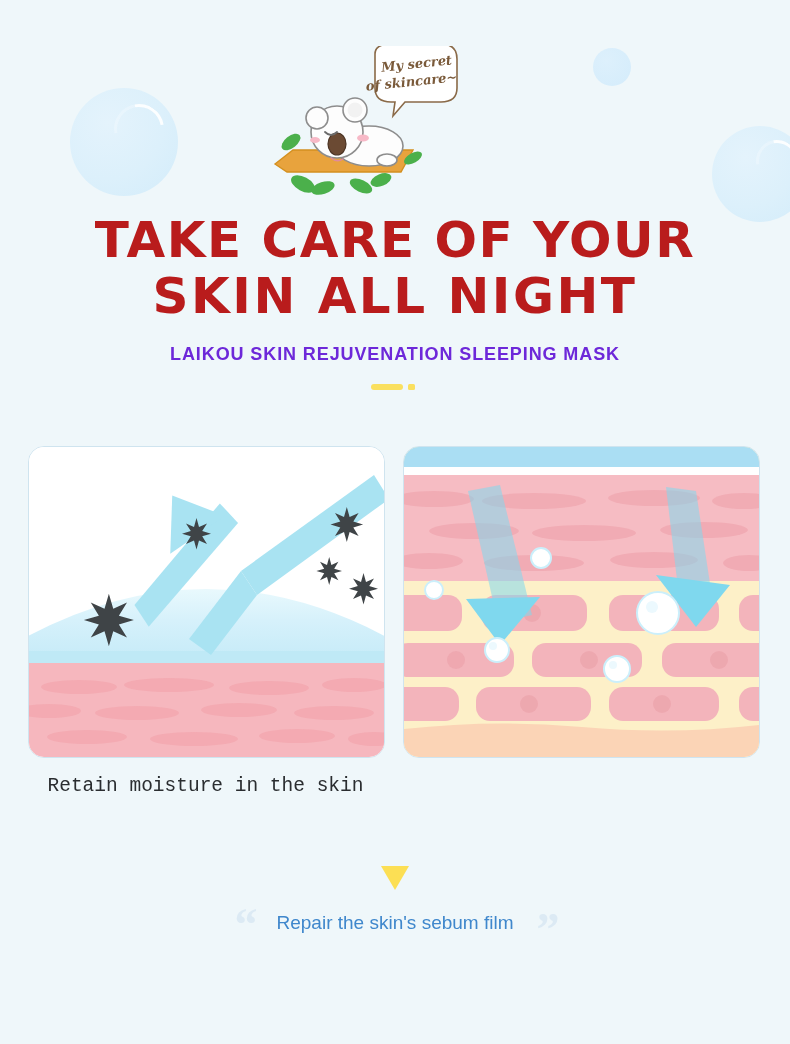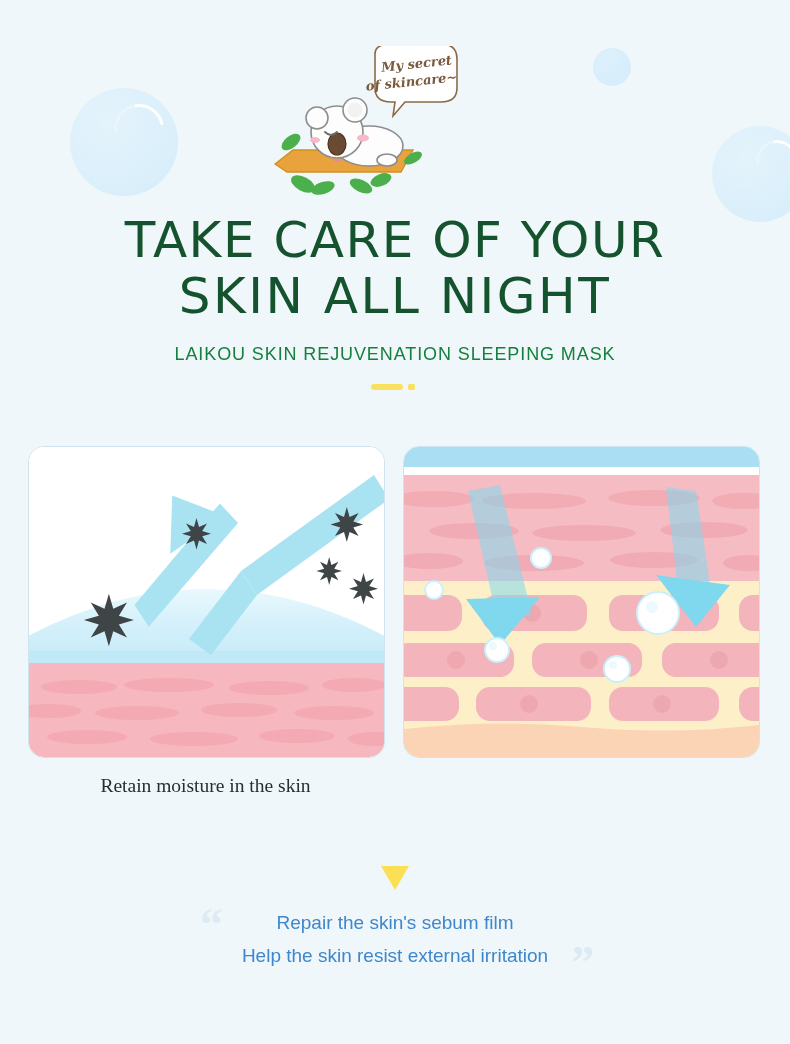--- a/index.html
+++ b/index.html
@@ -47,37 +47,37 @@
 
   
   .title-block {
     position: absolute;
     left: 0; right: 0;
     top: 212px;
     text-align: center;
   }
   .main-title {
     font-family: "DejaVu Sans", sans-serif;
-    font-weight: normal;
+    font-weight: bold;
     font-size: 50px;
     line-height: 56px;
     letter-spacing: 1.5px;
-    color: #14532d;
+    color: #b91c1c;
     margin: 0;
     -webkit-font-smoothing: antialiased;
   }
   .main-title .line2 { letter-spacing: 2.5px; margin-top: 48px; }
 
   .subtitle {
     margin: 20px 0 14px 0;
     font-family: "Liberation Sans", sans-serif;
     font-size: 18px;
     letter-spacing: 0.9px;
-    color: #15803d;
-    font-weight: 400;
+    color: #6d28d9;
+    font-weight: 700;
   }
 
   .divider {
     margin: 18px auto 0 auto;
     width: 48px;
     height: 8px;
     position: relative;
   }
   .divider .bar {
     position: absolute;
@@ -125,21 +125,21 @@
     height: 70px;
   }
   .caption {
     position: absolute;
     top: 0;
     width: 355px;
     text-align: center;
     font-size: 19.5px;
     line-height: 28px;
     color: #2a2d30;
-    font-family: Liberation Serif, serif;
+    font-family: Liberation Mono, monospace;
   }
   #caption-left  { left: 0; }
   #caption-right { left: 375px; }
 
   
   .down-arrow {
     position: absolute;
     left: 50%;
     top: 866px;
     transform: translateX(-50%);
@@ -373,16 +373,15 @@
 <div class="captions">
   <div class="caption" id="caption-left">Retain moisture in the skin</div>
 </div>
 
 <div class="down-arrow"></div>
 
 <div class="quote-block">
   <div class="quote-lines">
     <span class="quote-mark quote-open">“</span>
     <div class="quote-line">Repair the skin's sebum film</div>
-    <div class="quote-line">Help the skin resist external irritation</div>
     <span class="quote-mark quote-close">”</span>
   </div>
 </div>
 
 </body></html>

